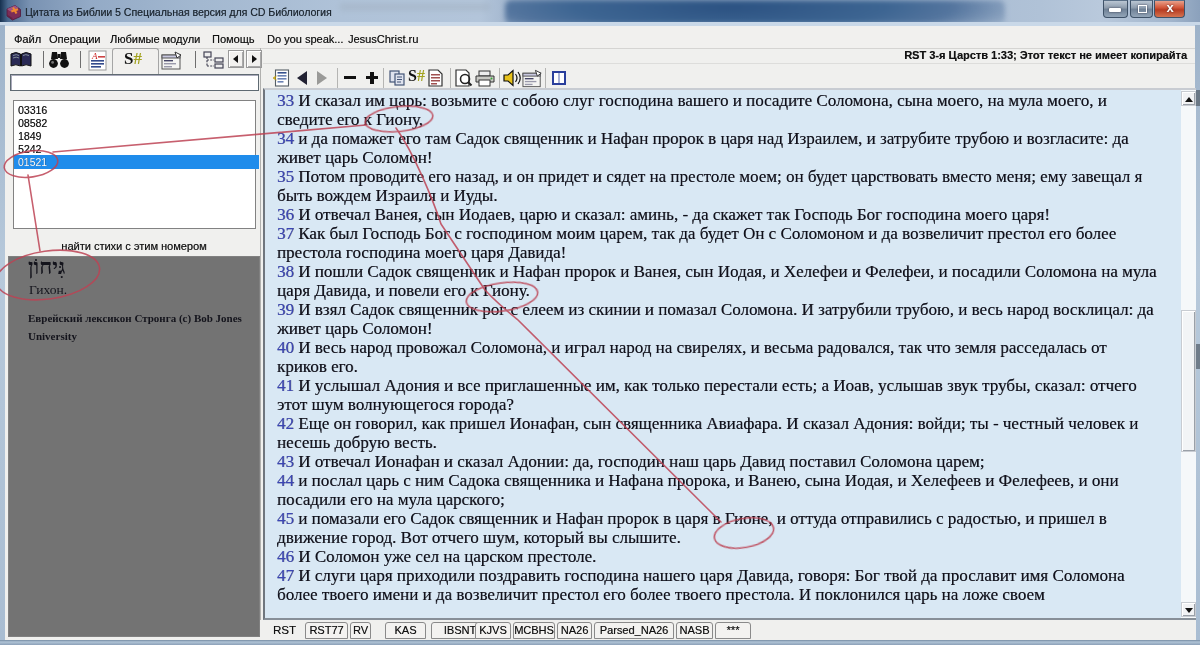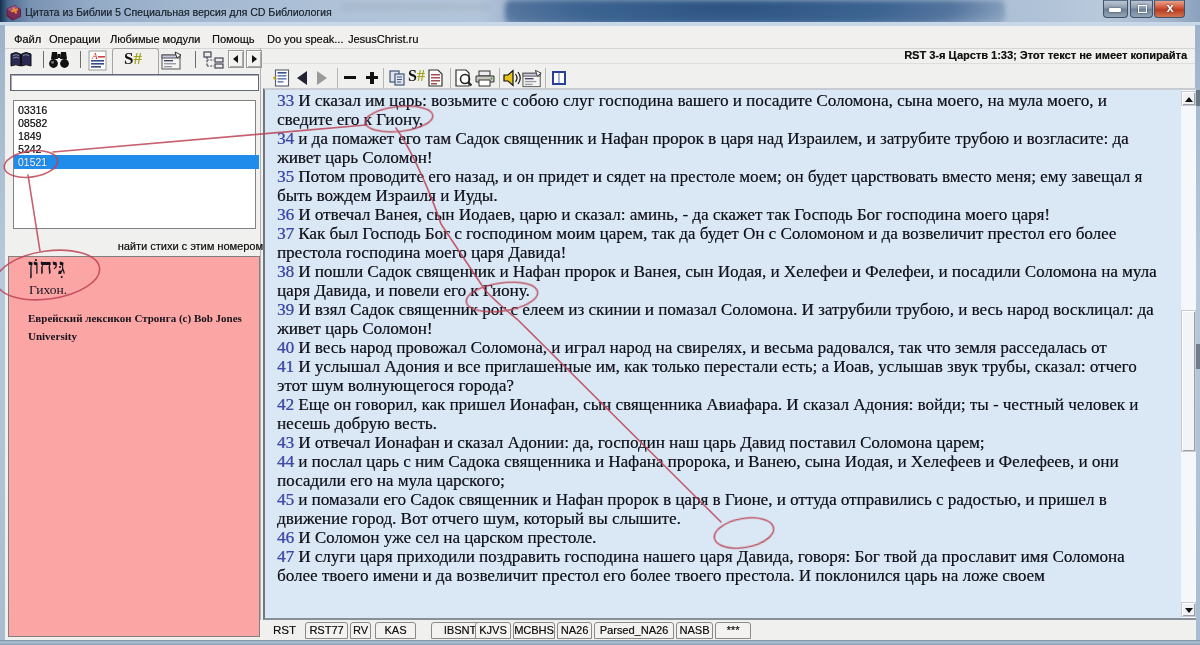--- a/index.html
+++ b/index.html
@@ -37,22 +37,22 @@
 
 #ltabs{left:5px;top:48px;width:258px;height:26px;}
 .tsep{position:absolute;top:3px;width:1px;height:17px;background:#6e6e6e;}
 #stab{position:absolute;left:107px;top:0px;width:45px;height:25px;border:1px solid #a5a5a5;border-bottom:none;border-radius:3px 3px 0 0;background:#f1f0ee;}
 .navbtn{position:absolute;top:2px;width:16px;height:18px;background:#f2f1ef;border:1px solid #999;box-sizing:border-box;
  box-shadow:inset 1px 1px 0 #fff, inset -1px -1px 0 #aaa;}
 #findbox{left:10px;top:74px;width:247px;height:15px;background:#fff;border:1px solid #5f6a72;box-shadow:inset 1px 1px 0 #aab;}
 #listbox{left:13px;top:100px;width:241px;height:127px;background:#fff;border:1px solid #828282;font-size:10.5px;color:#111;}
 .li{position:absolute;left:4px;height:13.2px;line-height:13.2px;}
 #lisel{position:absolute;left:0;top:54px;width:241px;height:14px;background:#1f8ceb;color:#fff;line-height:14px;padding-left:4px;}
-#findlabel{left:5px;top:240px;width:258px;text-align:right;font-size:11px;color:#111;}
-#lexbox{left:8px;top:256px;width:250px;height:379px;background:#fca5a5;border:1px solid #808080;
+#findlabel{left:5px;top:240px;width:258px;text-align:center;font-size:11px;color:#111;}
+#lexbox{left:8px;top:256px;width:250px;height:379px;background:#737373;border:1px solid #808080;
   font-family:"Liberation Serif",serif;color:#14141c;}
 #hebrew{position:absolute;left:19px;top:-3px;font-size:22px;font-weight:bold;direction:rtl;}
 #gihon{position:absolute;left:20px;top:25px;font-size:13.5px;}
 #lexsrc{position:absolute;left:19px;top:53px;width:222px;font-size:11px;font-weight:bold;line-height:17.5px;}
 
 #statusline{left:263px;top:49px;width:924px;height:13px;text-align:right;font-size:11px;font-weight:bold;color:#111;}
 #rtoolsep{left:263px;top:63px;width:932px;height:1px;background:#dddddb;}
 #rtoolbar{left:263px;top:66px;width:932px;height:24px;}
 .vsep{position:absolute;top:2px;width:1px;height:20px;background:#b5b5b3;}
 
@@ -264,20 +264,21 @@
 <div><span class="v">35</span> Потом проводите его назад, и он придет и сядет на престоле моем; он будет царствовать вместо меня; ему завещал я</div>
 <div>быть вождем Израиля и Иуды.</div>
 <div><span class="v">36</span> И отвечал Ванея, сын Иодаев, царю и сказал: аминь, - да скажет так Господь Бог господина моего царя!</div>
 <div><span class="v">37</span> Как был Господь Бог с господином моим царем, так да будет Он с Соломоном и да возвеличит престол его более</div>
 <div>престола господина моего царя Давида!</div>
 <div><span class="v">38</span> И пошли Садок священник и Нафан пророк и Ванея, сын Иодая, и Хелефеи и Фелефеи, и посадили Соломона на мула</div>
 <div>царя Давида, и повели его к Гиону.</div>
 <div><span class="v">39</span> И взял Садок священник рог с елеем из скинии и помазал Соломона. И затрубили трубою, и весь народ восклицал: да</div>
 <div>живет царь Соломон!</div>
 <div><span class="v">40</span> И весь народ провожал Соломона, и играл народ на свирелях, и весьма радовался, так что земля расседалась от</div>
+<div>криков его.</div>
 <div><span class="v">41</span> И услышал Адония и все приглашенные им, как только перестали есть; а Иоав, услышав звук трубы, сказал: отчего</div>
 <div>этот шум волнующегося города?</div>
 <div><span class="v">42</span> Еще он говорил, как пришел Ионафан, сын священника Авиафара. И сказал Адония: войди; ты - честный человек и</div>
 <div>несешь добрую весть.</div>
 <div><span class="v">43</span> И отвечал Ионафан и сказал Адонии: да, господин наш царь Давид поставил Соломона царем;</div>
 <div><span class="v">44</span> и послал царь с ним Садока священника и Нафана пророка, и Ванею, сына Иодая, и Хелефеев и Фелефеев, и они</div>
 <div>посадили его на мула царского;</div>
 <div><span class="v">45</span> и помазали его Садок священник и Нафан пророк в царя в Гионе, и оттуда отправились с радостью, и пришел в</div>
 <div>движение город. Вот отчего шум, который вы слышите.</div>
 <div><span class="v">46</span> И Соломон уже сел на царском престоле.</div>
@@ -290,21 +291,21 @@
     </div>
   <div id="sthumb"></div>
   <div class="sbtn" style="top:512px">
       <div class="tri" style="left:3px;top:5px;border-left:4px solid transparent;border-right:4px solid transparent;border-top:5px solid #111;"></div>
     </div>
 </div>
 <div class="abs" id="btabs">
   <div id="btab-active">RST</div>
   <div class="btab" style="left:42px;width:43px">RST77</div>
   <div class="btab" style="left:87px;width:21px">RV</div>
-  <div class="btab" style="left:112px;width:41px">KAS</div>
+  <div class="btab" style="left:122px;width:41px">KAS</div>
   <div class="btab" style="left:168px;width:58px">IBSNT</div>
   <div class="btab" style="left:212px;width:36px">KJVS</div>
   <div class="btab" style="left:250px;width:42px">MCBHS</div>
   <div class="btab" style="left:294px;width:35px">NA26</div>
   <div class="btab" style="left:331px;width:80px">Parsed_NA26</div>
   <div class="btab" style="left:413px;width:37px">NASB</div>
   <div class="btab" style="left:452px;width:36px">***</div>
 </div>
 
 <svg class="abs" id="anno" width="1200" height="645" viewBox="0 0 1200 645">

